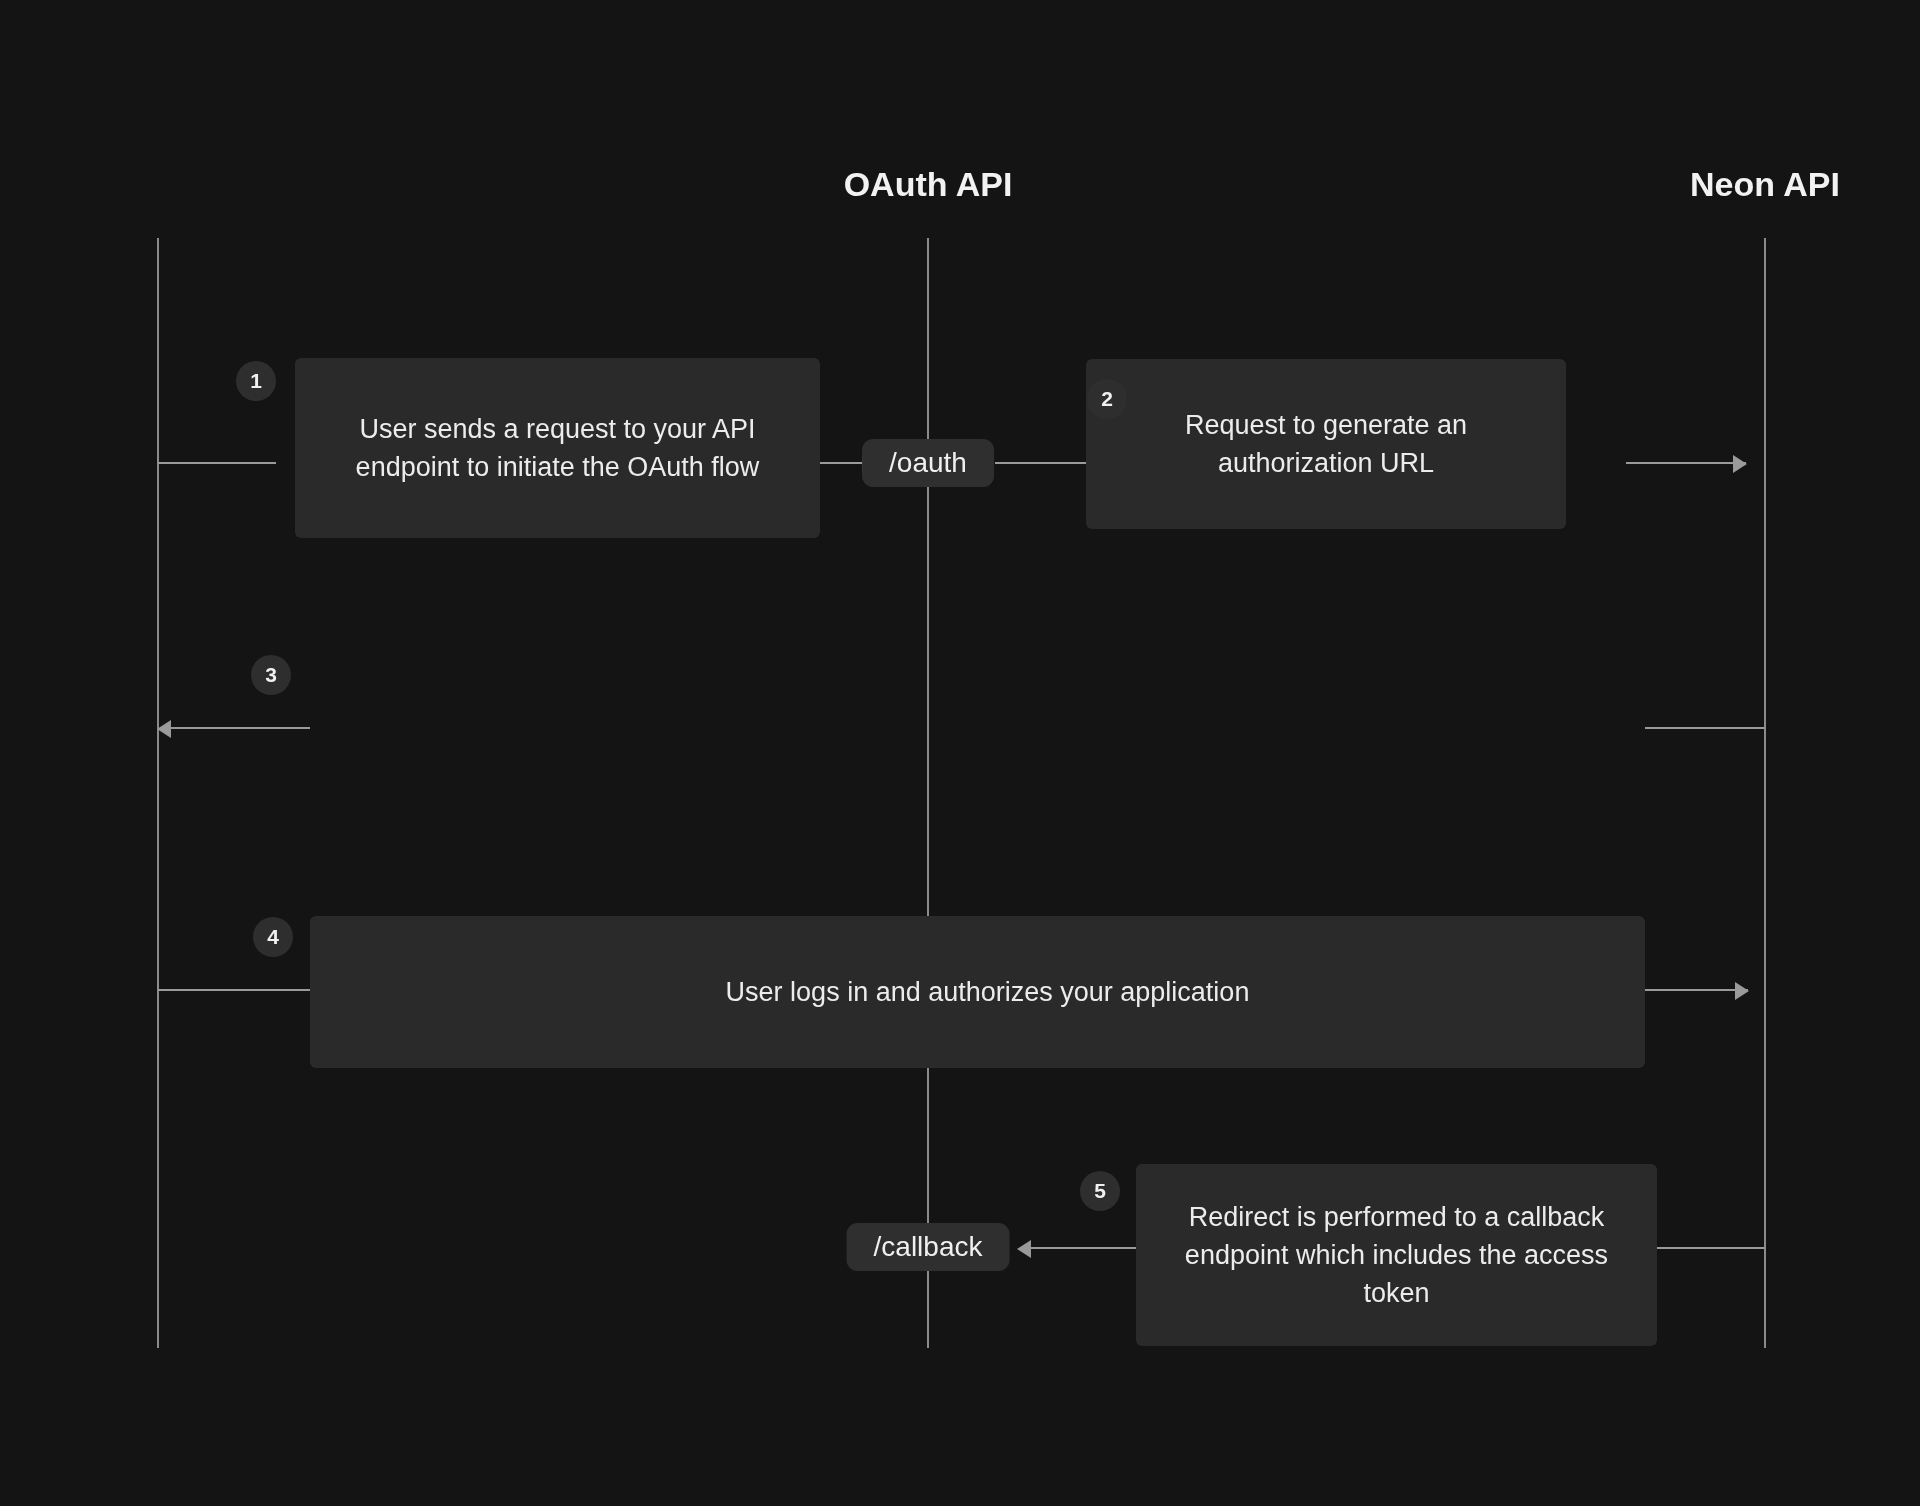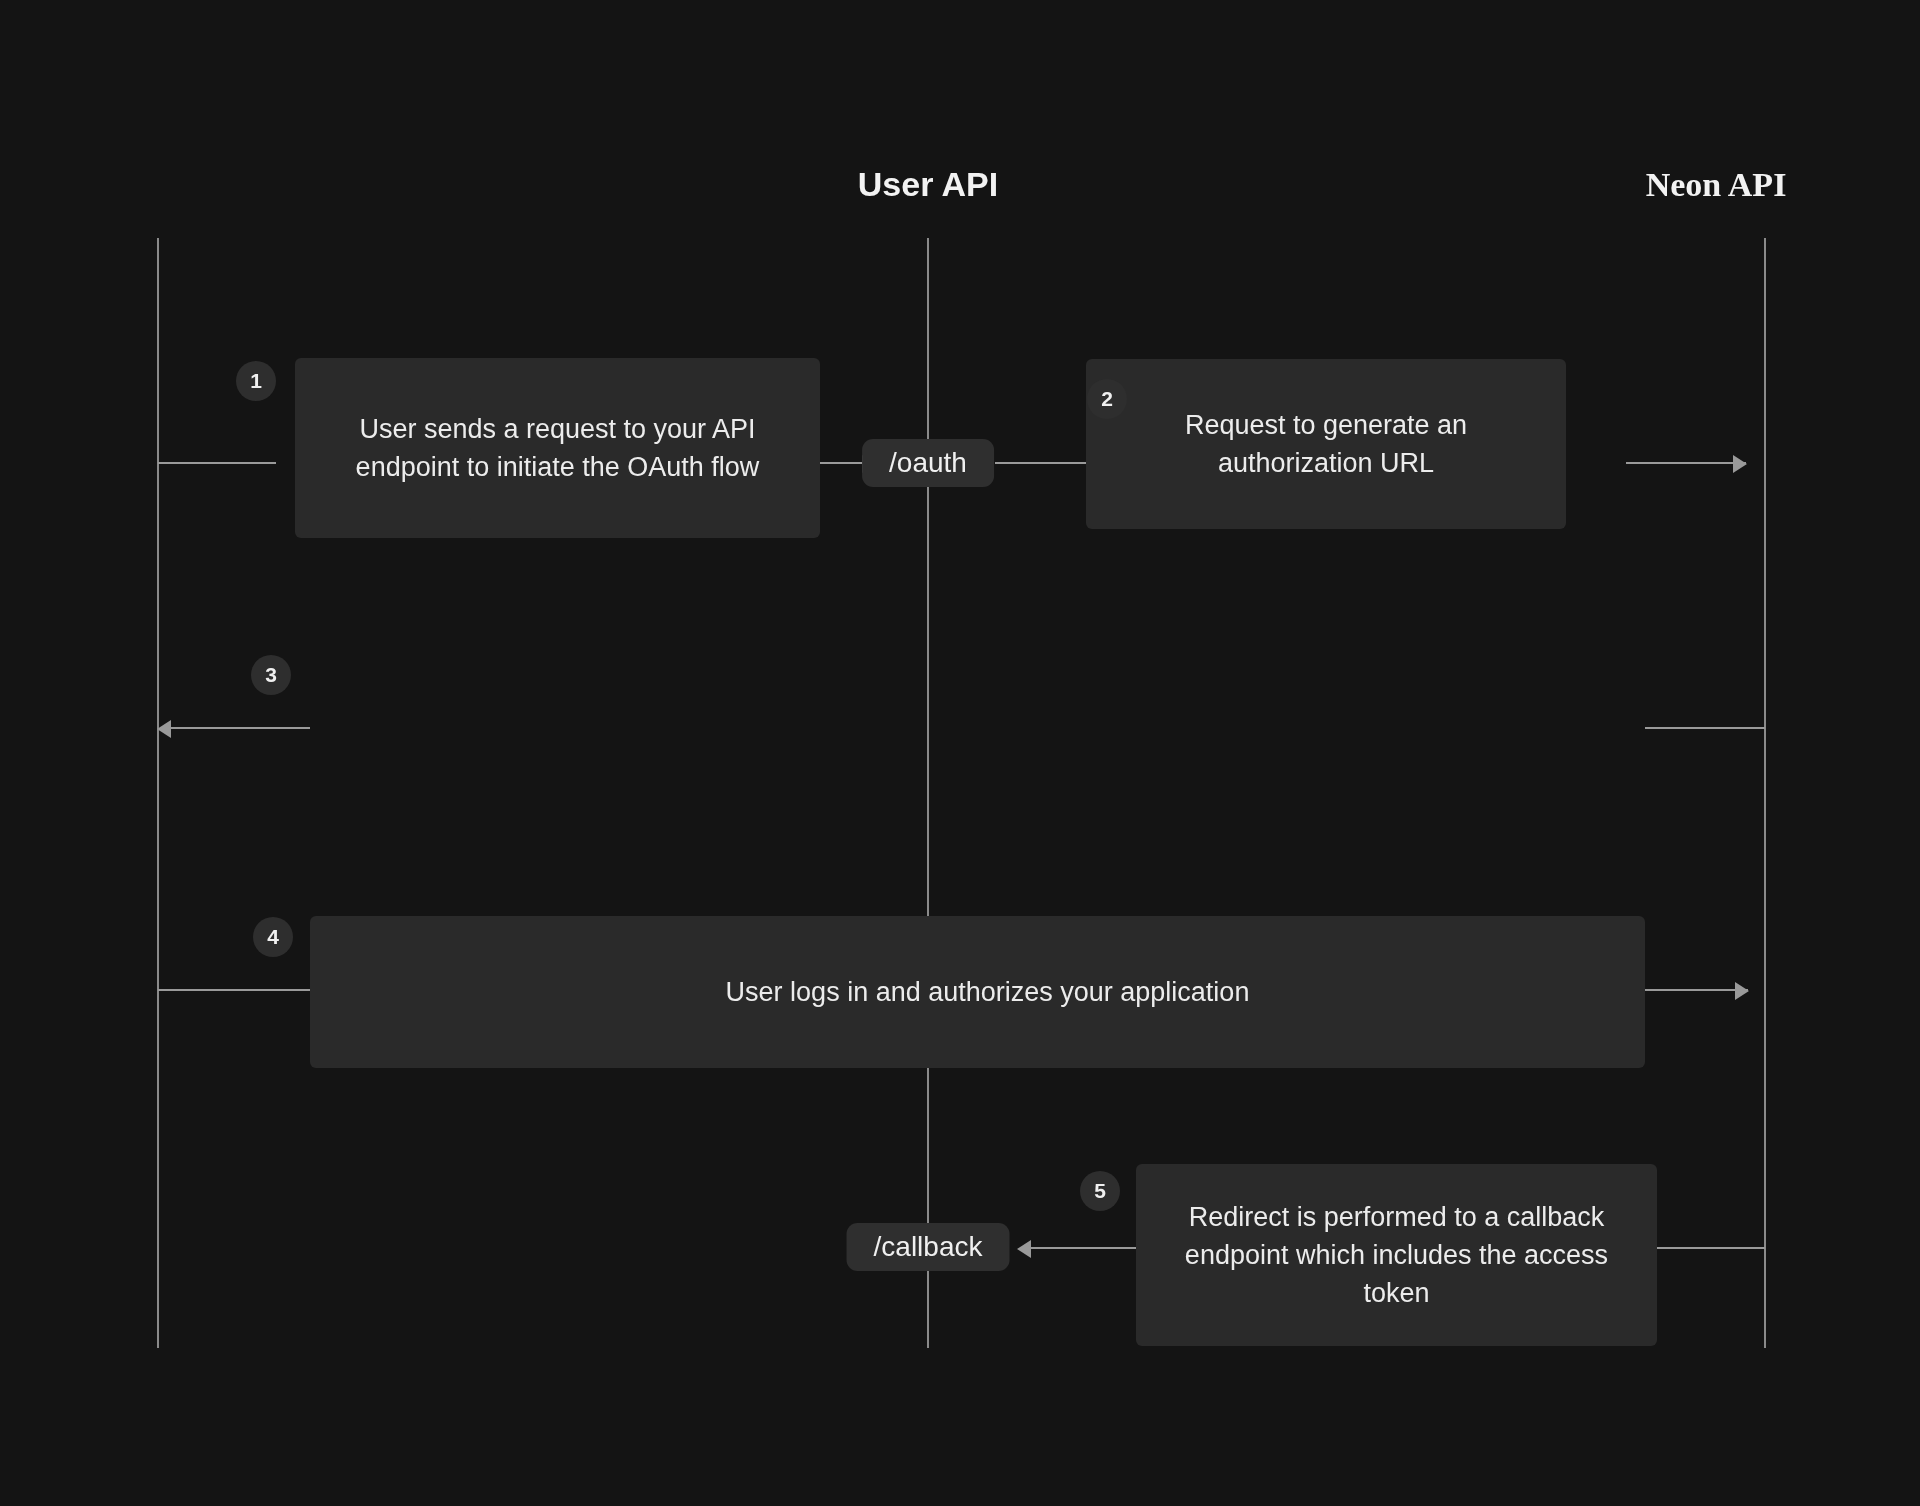--- a/index.html
+++ b/index.html
@@ -109,23 +109,23 @@
   .arrowhead.left {
     border-right: 14px solid #9a9a9a;
   }
 </style>
 </head>
 <body>
 
 <div id="diagram">
 
 
-  <div class="lifeline-label" style="left:928px; top:165px;">User API</div>
+  <div class="lifeline-label" style="left:928px; top:165px;">OAuth API</div>
 
-  <div class="lifeline-label" style="left:1716px; top:165px;font-family:Liberation Serif, serif;">Neon API</div>
+  <div class="lifeline-label" style="left:1765px; top:165px;">Neon API</div>
 
   <div class="lifeline-rule" style="left:157px; top:238px; height:1110px;"></div>
   <div class="lifeline-rule" style="left:927px; top:238px; height:1110px;"></div>
   <div class="lifeline-rule" style="left:1764px; top:238px; height:1110px;"></div>
 
   <div class="connector" style="left:158px; top:462px; width:118px;"></div>
   <div class="connector" style="left:815px; top:462px; width:63px;"></div>
   <div class="arrowhead right" style="left:862px; top:455px;"></div>
 
   <div class="step-badge" style="left:236px; top:361px;">1</div>

